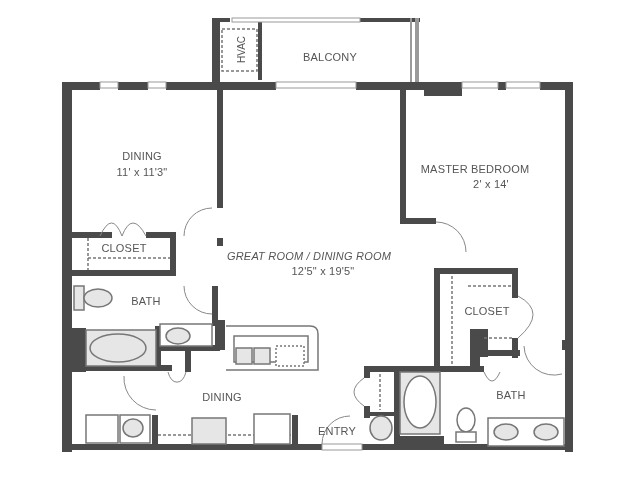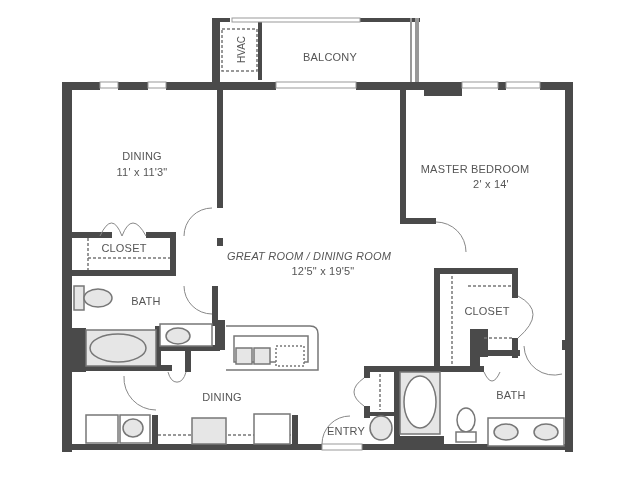--- a/index.html
+++ b/index.html
@@ -151,13 +151,13 @@
 <div class="lbl dim" style="left:491px;top:177px;">2' x 14'</div>
 
 <div class="lbl" style="left:309px;top:249px;font-style:italic;">GREAT ROOM / DINING ROOM</div>
 <div class="lbl dim" style="left:323px;top:264px;">12'5" x 19'5"</div>
 
 <div class="lbl" style="left:124px;top:241px;">CLOSET</div>
 <div class="lbl" style="left:146px;top:294px;">BATH</div>
 <div class="lbl" style="left:222px;top:390px;">DINING</div>
 <div class="lbl" style="left:487px;top:304px;">CLOSET</div>
 <div class="lbl" style="left:511px;top:388px;">BATH</div>
-<div class="lbl" style="left:346px;top:424px;">ENTRY</div>
+<div class="lbl" style="left:337px;top:424px;">ENTRY</div>
 
 </body></html>

